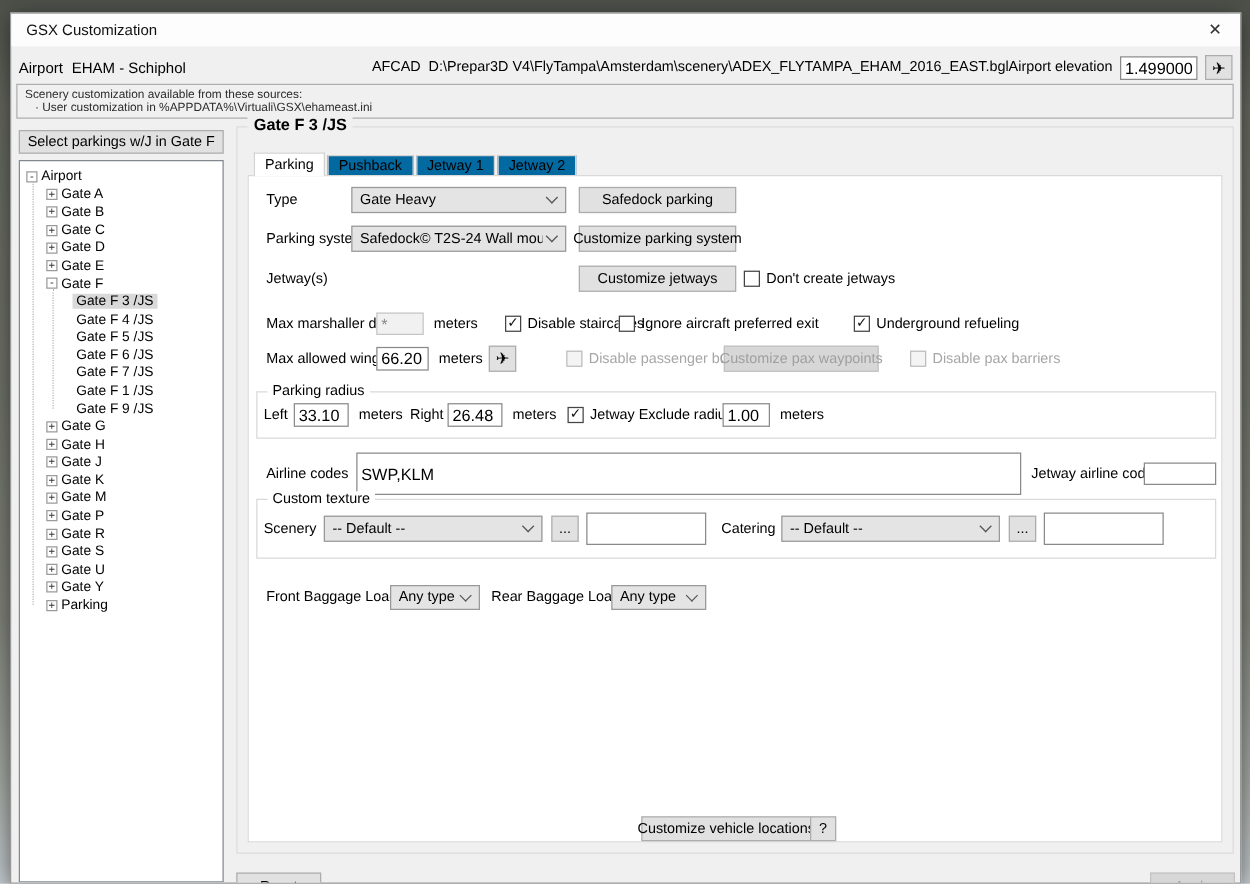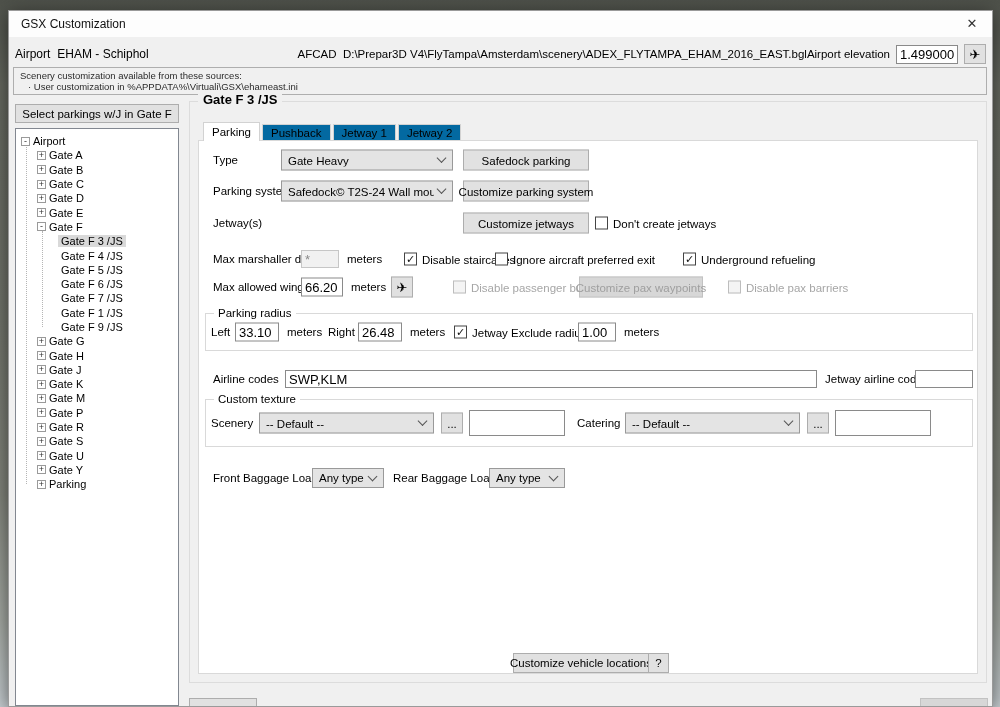--- a/index.html
+++ b/index.html
@@ -298,21 +298,21 @@
         <span class="cbwrap" style="left:248px">
           <span class="cb on">✓</span>
           <span>Jetway Exclude radius</span>
         </span>
         <input class="inp gpos" style="left: 372px; width: 38px; height: 19px;" value="1.00">
         <span class="lbl gpos" style="left:418px">meters</span>
       </div>
 
       <div class="prow" style="top:227px">
         <span class="lbl" style="left:14px">Airline codes</span>
-        <input class="inp" style="left: 86px; width: 532px; height: 18px;" value="SWP,KLM">
+        <input class="inp" style="left: 86px; width: 532px; height: 34px;" value="SWP,KLM">
         <span class="lbl" style="left:626px">Jetway airline code</span>
         <input class="inp" style="left: 716px; width: 58px; height: 18px;" value="">
       </div>
 
       <div class="group" style="top:258px;height:48px">
         <span class="group-legend">Custom texture</span>
         <span class="lbl gpos" style="left:5px">Scenery</span>
         <div class="combo gpos" style="left:53px;width:175px">
           <span class="val">-- Default --</span>
           <span class="chev"></span>

